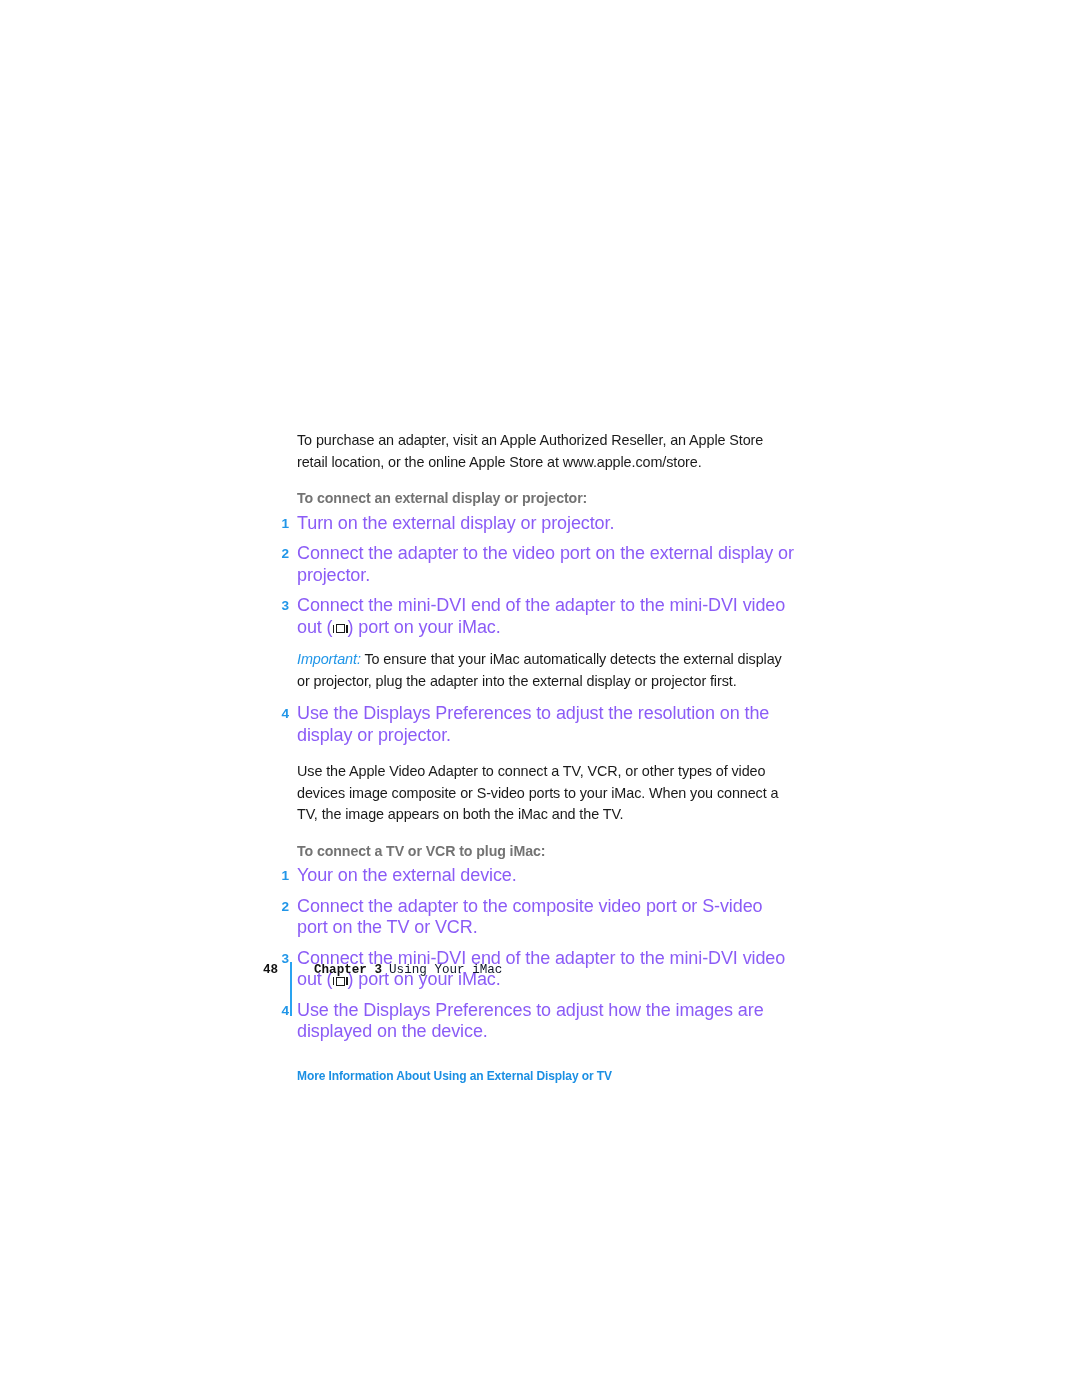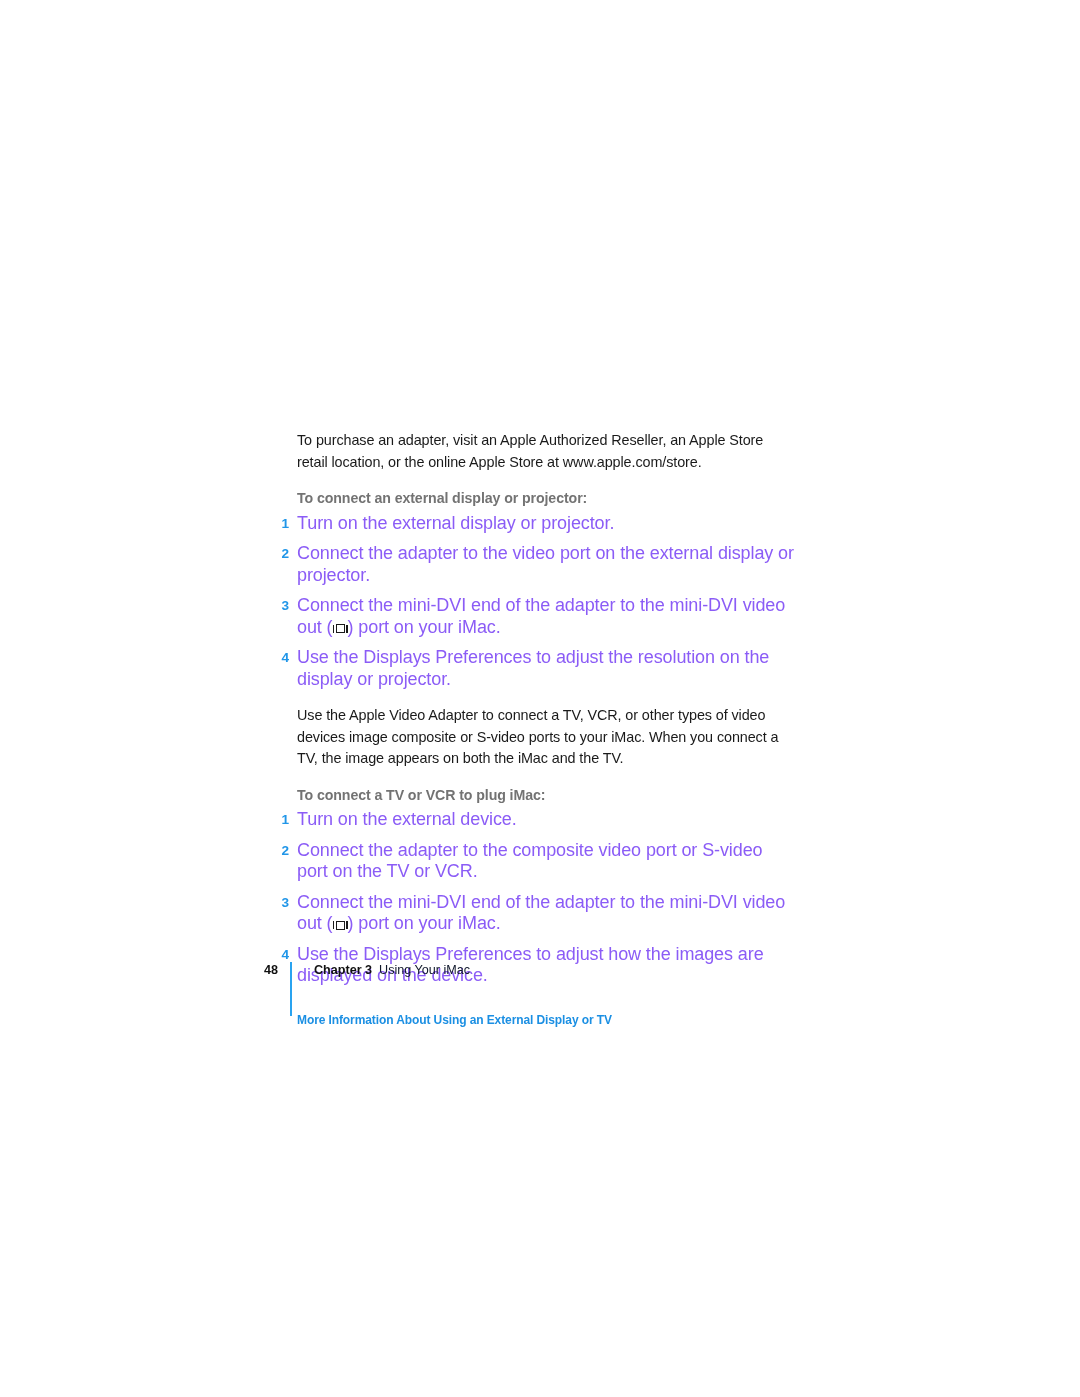--- a/index.html
+++ b/index.html
@@ -137,20 +137,21 @@
   }
 
   
   .footer {
     position: absolute;
     left: 258px;
     top: 962px;
     height: 56px;
     display: flex;
     align-items: flex-start;
+    font-family: Liberation Mono, monospace;
   }
   .folio {
     font-size: 12.6px;
     font-weight: bold;
     color: #111111;
     line-height: 17px;
     width: 20px;
     text-align: right;
   }
   .footer-rule {
@@ -195,36 +196,37 @@
 
       <li class="step">
         <span class="step-num">2</span>
         <span class="step-text">Connect the adapter to the video port on the external display or projector.</span>
       </li>
 
       <li class="step">
         <span class="step-num">3</span>
         <span class="step-text"><span>Connect the mini-DVI end of the adapter to the mini-DVI video out (</span><span class="dvi-icon"><span class="bar left"></span><span class="box"></span><span class="bar right"></span></span><span>) port on your iMac.</span></span>
 
+        <div class="note"><span class="note-label">Important:</span> <span>To ensure that your iMac automatically detects the external display or projector, plug the adapter into the external display or projector first.</span></div>
       </li>
 
       <li class="step">
         <span class="step-num">4</span>
         <span class="step-text">Use the Displays Preferences to adjust the resolution on the display or projector.</span>
       </li>
     </ol>
 
     <p class="para" style="margin-top:15px;">Use the Apple Video Adapter to connect a TV, VCR, or other types of video devices image composite or S-video ports to your iMac. When you connect a TV, the image appears on both the iMac and the TV.</p>
 
     <div class="subhead">To connect a TV or VCR to plug iMac:</div>
 
     <ol class="steps">
       <li class="step">
         <span class="step-num">1</span>
-        <span class="step-text">Turn on the external device.</span>
+        <span class="step-text">Your on the external device.</span>
       </li>
 
       <li class="step">
         <span class="step-num">2</span>
         <span class="step-text">Connect the adapter to the composite video port or S-video port on the TV or VCR.</span>
       </li>
 
       <li class="step">
         <span class="step-num">3</span>
         <span class="step-text"><span>Connect the mini-DVI end of the adapter to the mini-DVI video out (</span><span class="dvi-icon"><span class="bar left"></span><span class="box"></span><span class="bar right"></span></span><span>) port on your iMac.</span></span>

